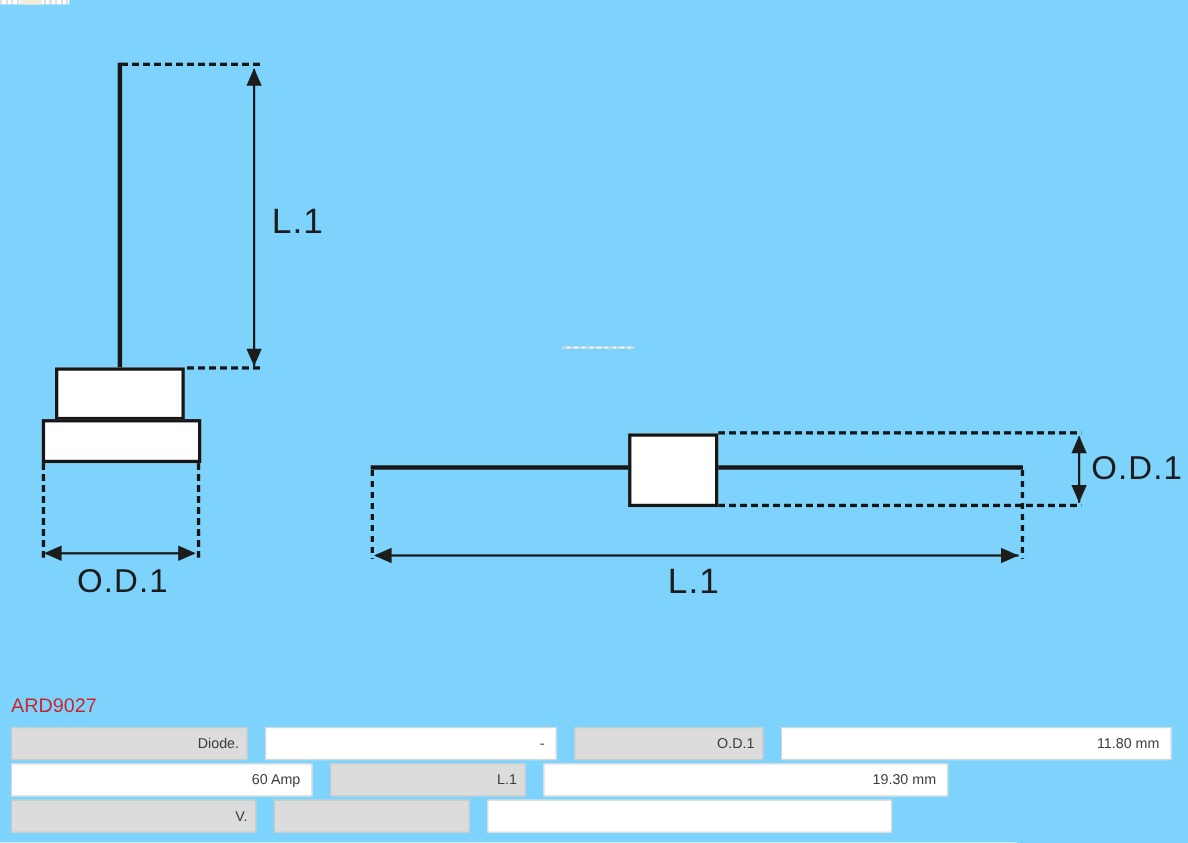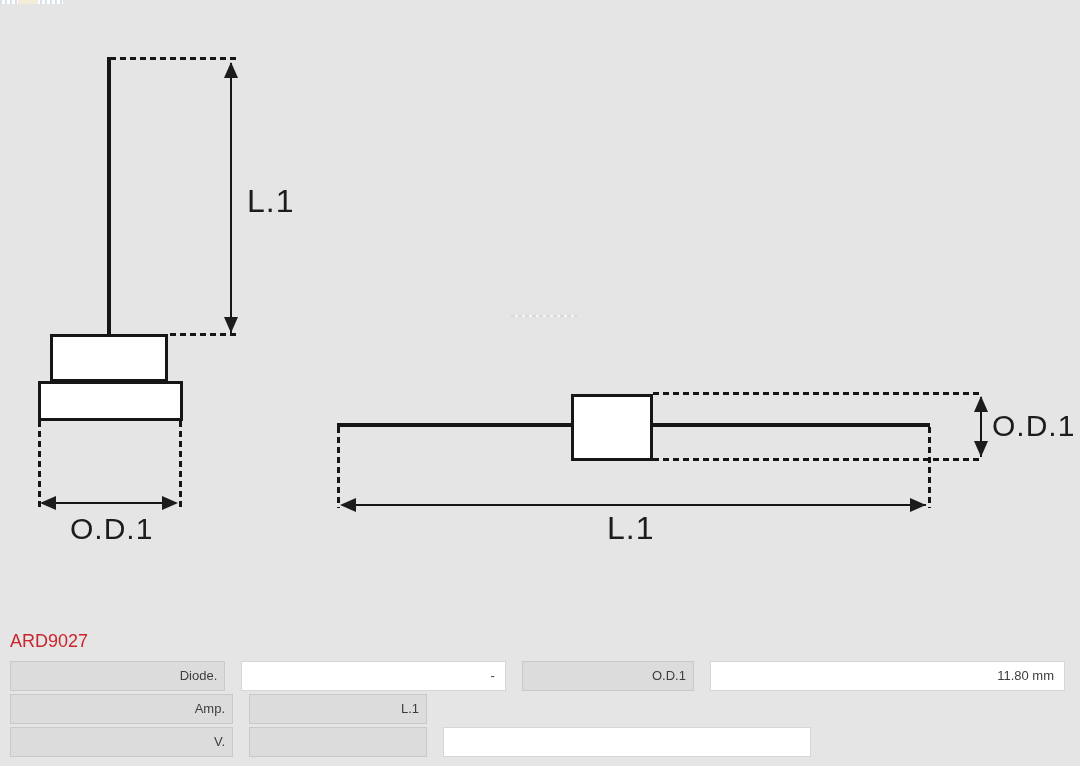--- a/index.html
+++ b/index.html
@@ -1,17 +1,17 @@
 <!DOCTYPE html>
 <html><head>
 <meta charset="utf-8">
 <style>
   html,body { margin:0; padding:0; background:#ffffff; }
   .page {
-    position:relative; width:1080px; height:766px; background:#e5e5e5;
+    position:relative; width:1080px; height:766px; background:#7dd3fc;
     font-family:"Liberation Sans", sans-serif; overflow:hidden;
   }
 
   
   .h-line { position:absolute; background:#161616; }
   .v-line { position:absolute; background:#161616; }
   .h-dash { position:absolute; height:3px;
     background:repeating-linear-gradient(90deg,#161616 0 6px,transparent 6px 10px); }
   .v-dash { position:absolute; width:3px;
     background:repeating-linear-gradient(180deg,#161616 0 6px,transparent 6px 10px); }
@@ -98,22 +98,23 @@
   <a href="#" class="part-number">ARD9027</a>
 
   <div class="spec-table">
     <div class="spec-row">
       <div class="cell label c1">Diode.</div>
       <div class="cell value c2">-</div>
       <div class="cell label c3">O.D.1</div>
       <div class="cell value c4">11.80 mm</div>
     </div>
     <div class="spec-row">
-      <div class="cell label c1">Amp.</div>
+      <div class="cell value c2">60 Amp</div>
       <div class="cell label c3">L.1</div>
+      <div class="cell value c4">19.30 mm</div>
     </div>
     <div class="spec-row">
       <div class="cell label c1">V.</div>
       <div class="cell label c3"></div>
       <div class="cell value c4"></div>
     </div>
   </div>
 
 </div>
 

